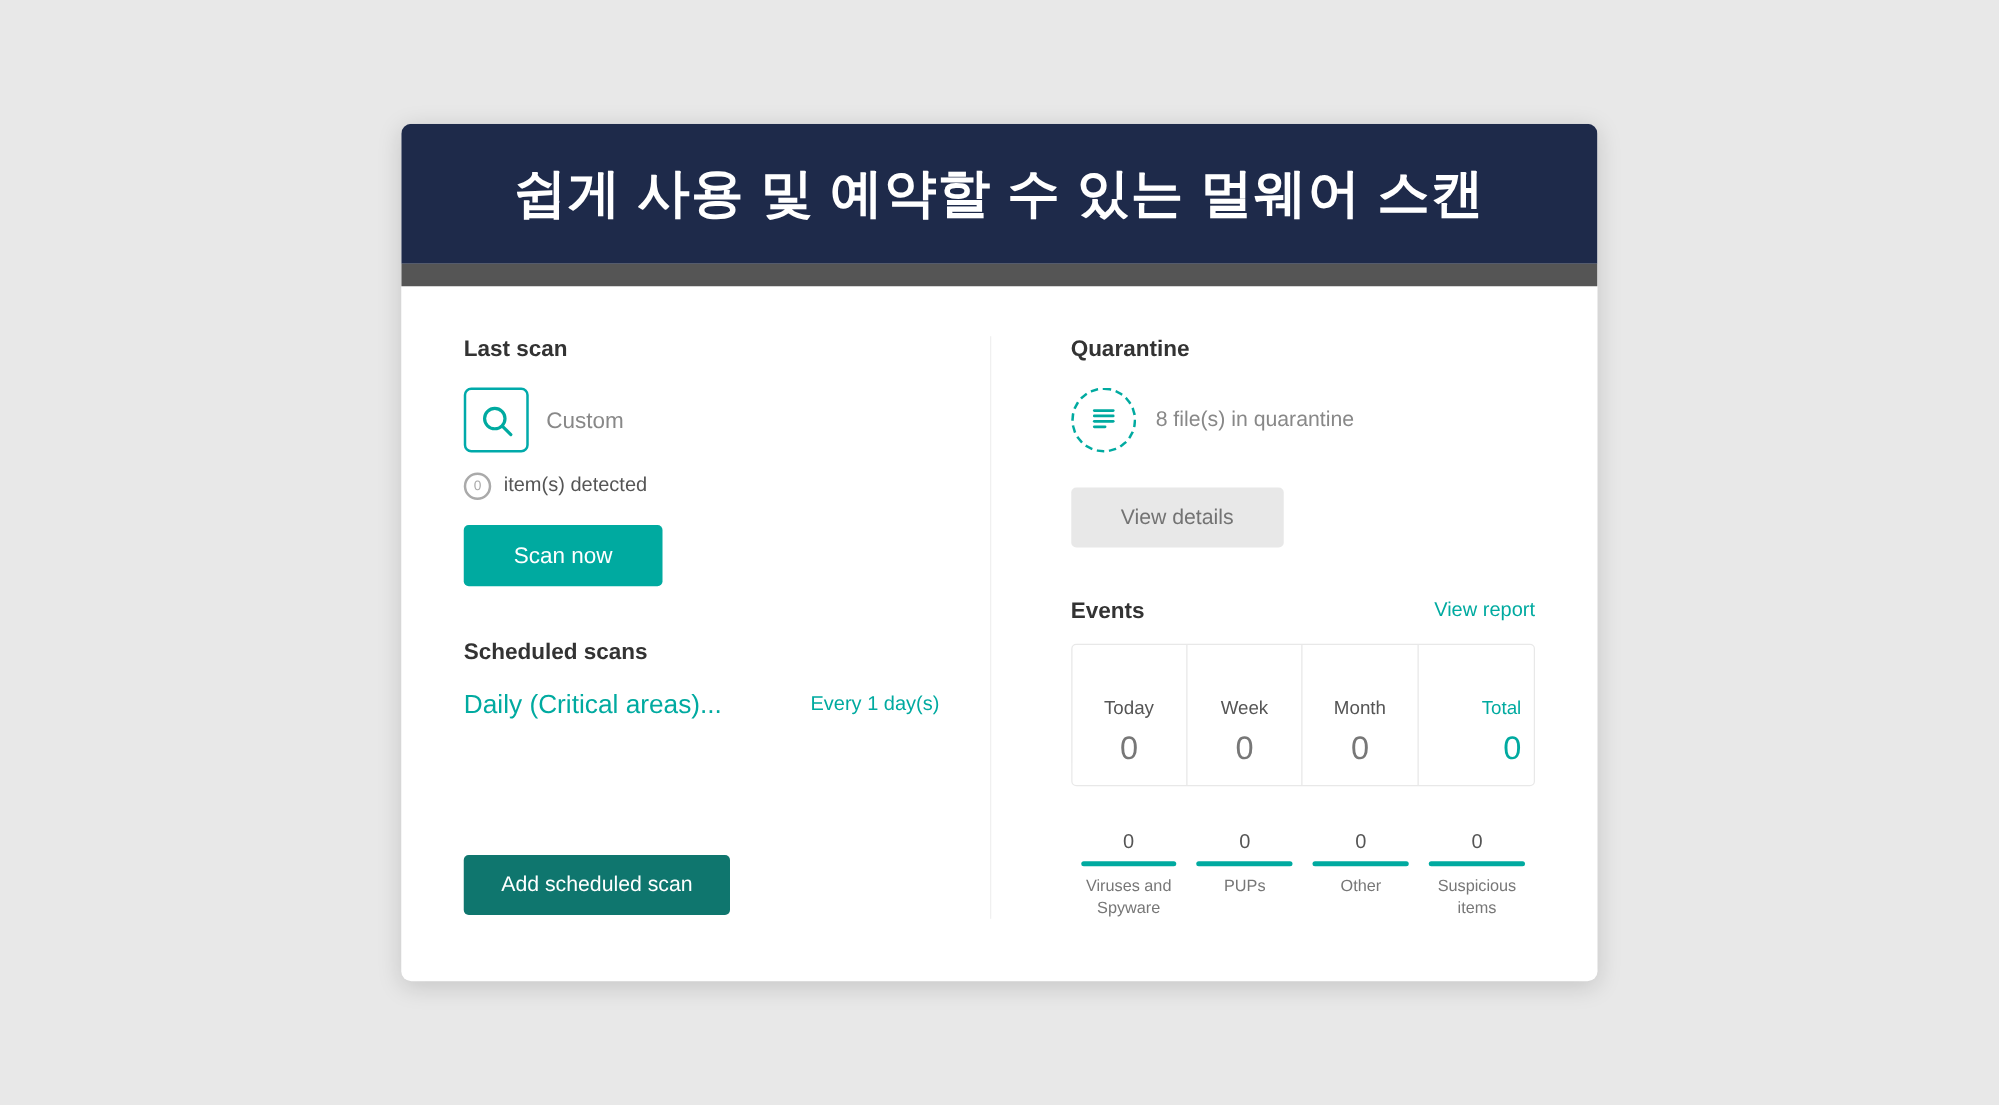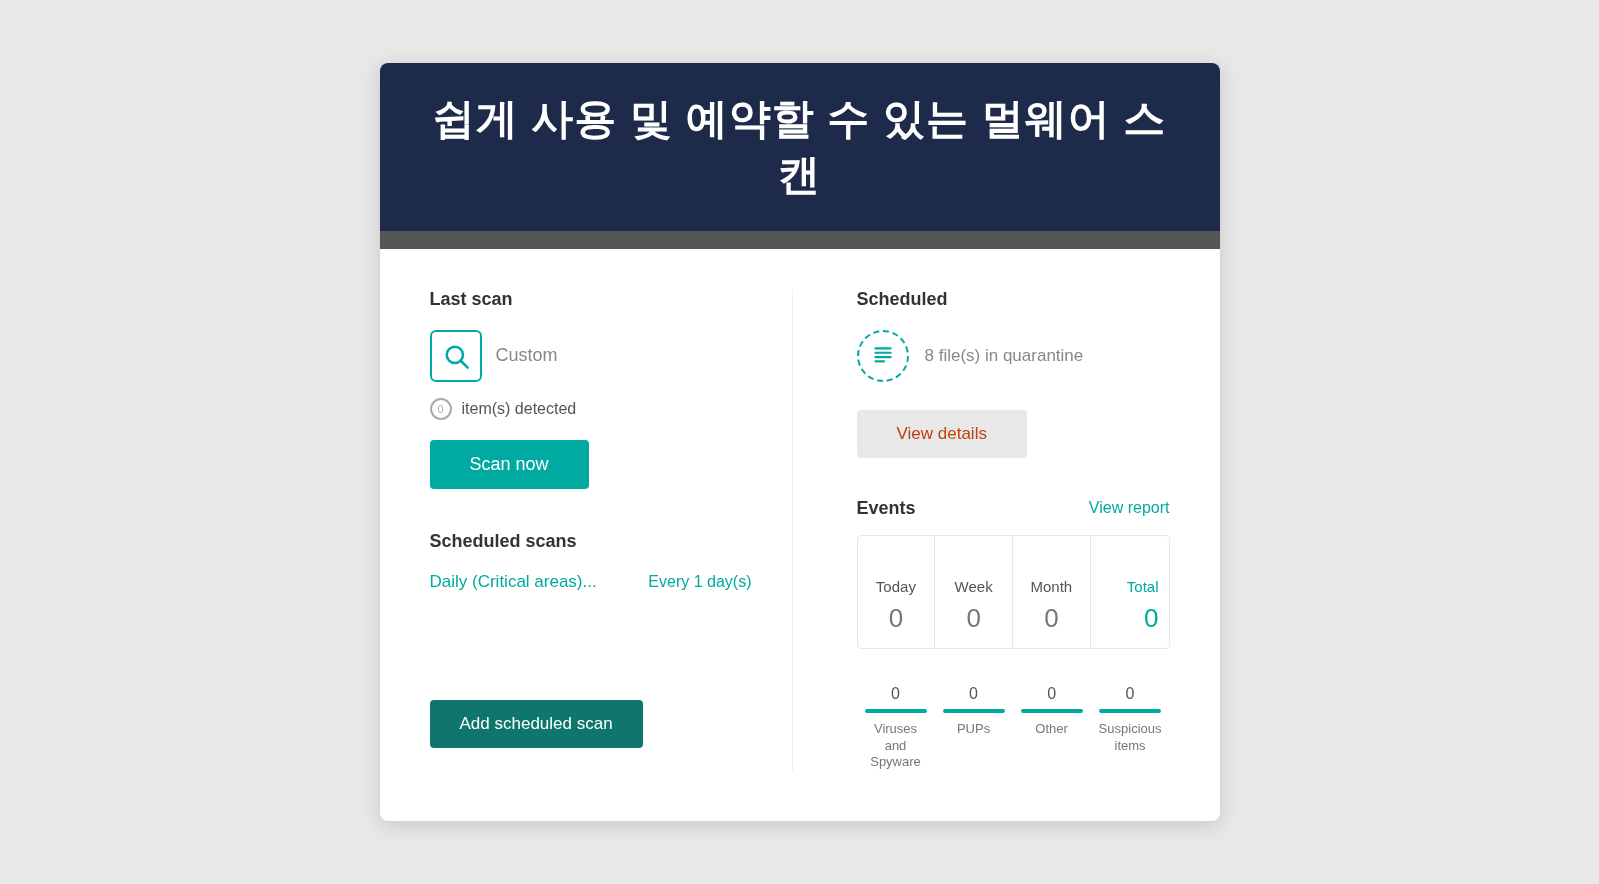--- a/index.html
+++ b/index.html
@@ -9,21 +9,21 @@
       display: flex;
       justify-content: center;
       align-items: center;
       min-height: 100vh;
       padding: 20px;
     }
     .outer-card {
       background: #fff;
       border-radius: 8px;
       box-shadow: 0 4px 20px rgba(0,0,0,0.15);
-      width: 840px;
+      width: 957px;
       overflow: hidden;
     }
     .header-banner {
       background: #1e2a4a;
       padding: 28px 40px;
       text-align: center;
     }
     .header-banner h1 {
       color: #fff;
       font-size: 42px;
@@ -112,21 +112,21 @@
       margin-top: 42px;
     }
     .schedule-item {
       display: flex;
       align-items: center;
       justify-content: space-between;
       margin-bottom: 30px;
     }
     .schedule-name {
       color: #00aaa0;
-      font-size: 17px;
+      font-size: 21px;
       cursor: pointer;
       text-decoration: none;
     }
     .schedule-freq {
       color: #00aaa0;
       font-size: 16px;
     }
     .btn-add-scheduled {
       background: #0f766e;
       color: #fff;
@@ -158,21 +158,21 @@
     .quarantine-icon svg {
       width: 26px;
       height: 26px;
     }
     .quarantine-text {
       font-size: 17px;
       color: #888;
     }
     .btn-view-details {
       background: #e8e8e8;
-      color: #c2410c;
+      color: #737373;
       border: none;
       border-radius: 4px;
       padding: 14px 40px;
       font-size: 17px;
       cursor: not-allowed;
       font-weight: 500;
       margin-bottom: 40px;
     }
 
     
@@ -288,21 +288,21 @@
           <a class="schedule-name">Daily (Critical areas)...</a>
           <span class="schedule-freq">Every 1 day(s)</span>
         </div>
         <br>
         <button class="btn-add-scheduled">Add scheduled scan</button>
       </div>
     </div>
 
     <div class="right-panel">
       
-      <div class="section-title">Scheduled</div>
+      <div class="section-title">Quarantine</div>
       <div class="quarantine-row">
         <div class="quarantine-icon">
           <svg viewBox="0 0 24 24" fill="#00aaa0" width="26" height="26">
             <rect x="4" y="4" width="16" height="2" rx="1"></rect>
             <rect x="4" y="8" width="16" height="2" rx="1"></rect>
             <rect x="4" y="12" width="16" height="2" rx="1"></rect>
             <rect x="4" y="16" width="10" height="2" rx="1"></rect>
           </svg>
         </div>
         <span class="quarantine-text">8 file(s) in quarantine</span>

